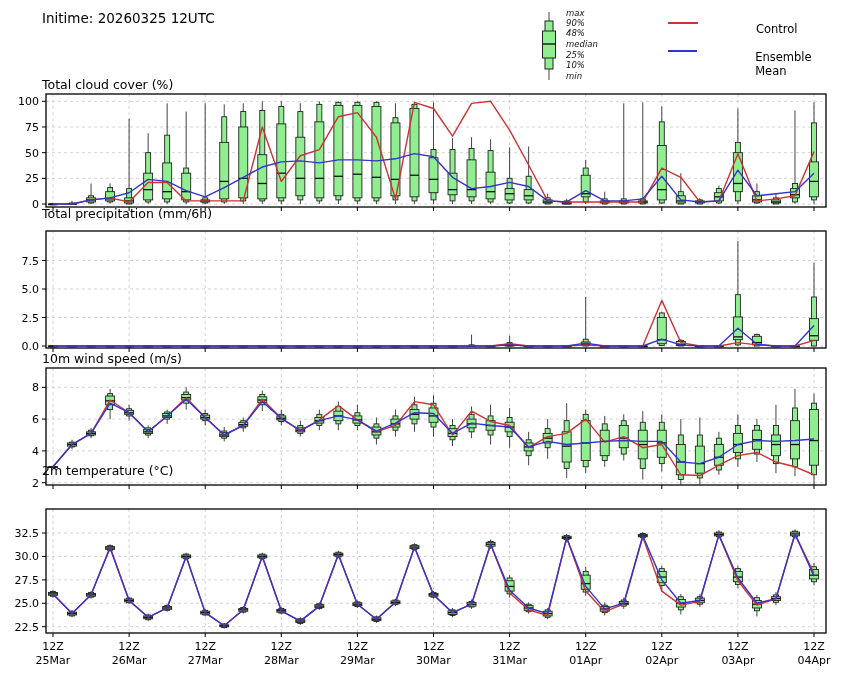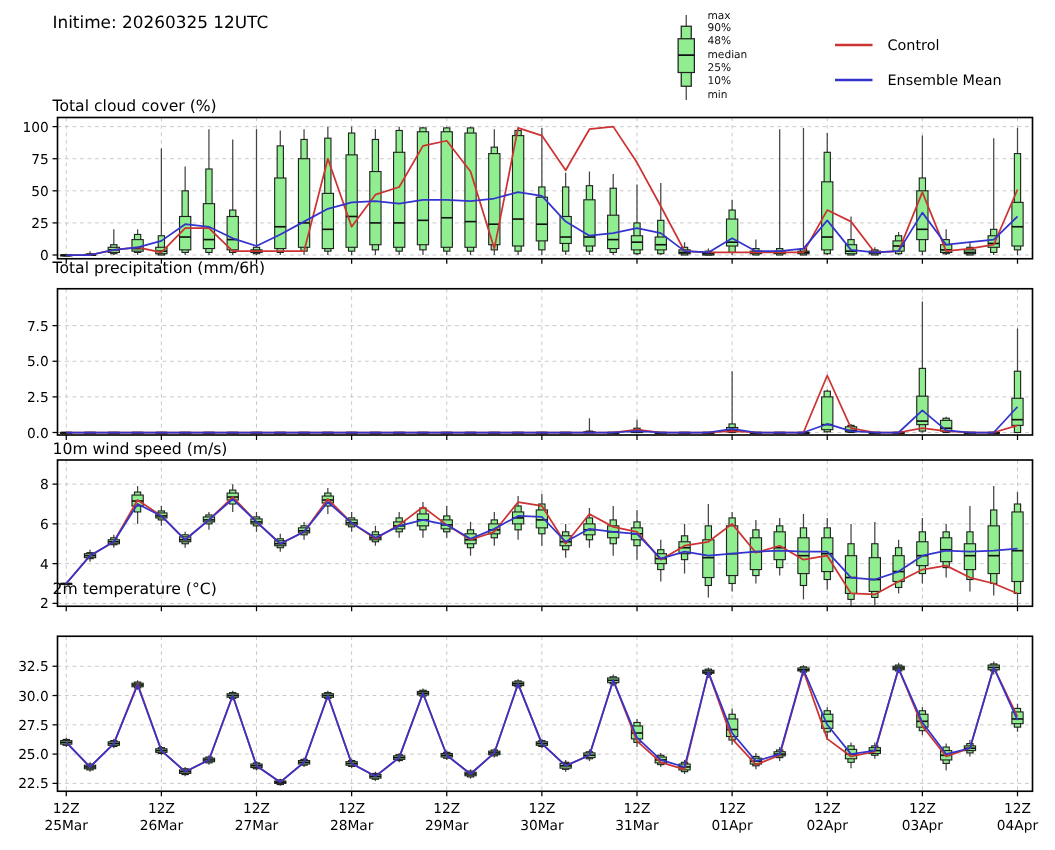--- a/index.html
+++ b/index.html
@@ -4,23 +4,23 @@
 <style>
   html,body{margin:0;padding:0;background:#fff;}
   body{width:844px;height:680px;position:relative;overflow:hidden;
        font-family:"DejaVu Sans","Liberation Sans",sans-serif;color:#000;}
   .hdr{position:absolute;left:42px;top:7px;line-height:22px;font-size:13.5px;}
   .hdr div{white-space:nowrap;}
   .ptitle{position:absolute;left:42px;font-size:12.5px;white-space:nowrap;}
   #chart{position:absolute;left:0;top:0;}
   .boxleg{position:absolute;left:538px;top:8px;width:120px;height:76px;}
   .boxleg svg{position:absolute;left:0;top:2px;}
-  .boxleg .lbl{position:absolute;left:28px;font-size:8.5px;line-height:10px;color:#111;white-space:nowrap;}
+  .boxleg .lbl{position:absolute;left:28px;font-size:8.5px;line-height:10px;color:#111;white-space:nowrap;font-style:italic;}
   .lineleg{position:absolute;left:668px;top:22px;}
-  .lineleg .row{display:flex;align-items:center;height:28px;}
+  .lineleg .row{display:flex;align-items:flex-start;height:28px;gap:46px;}
   .lineleg .swatch{width:30px;height:2px;margin-right:12px;}
   .lineleg .txt{font-size:11.5px;}
 </style>
 </head>
 <body>
 
 <svg id="chart" width="844" height="680">
     <line x1="46" x2="826" y1="204" y2="204" stroke="#c9c9c9" stroke-width="0.8" stroke-dasharray="3 3"></line>
     <line x1="46" x2="826" y1="178.325" y2="178.325" stroke="#c9c9c9" stroke-width="0.8" stroke-dasharray="3 3"></line>
     <line x1="46" x2="826" y1="152.65" y2="152.65" stroke="#c9c9c9" stroke-width="0.8" stroke-dasharray="3 3"></line>

